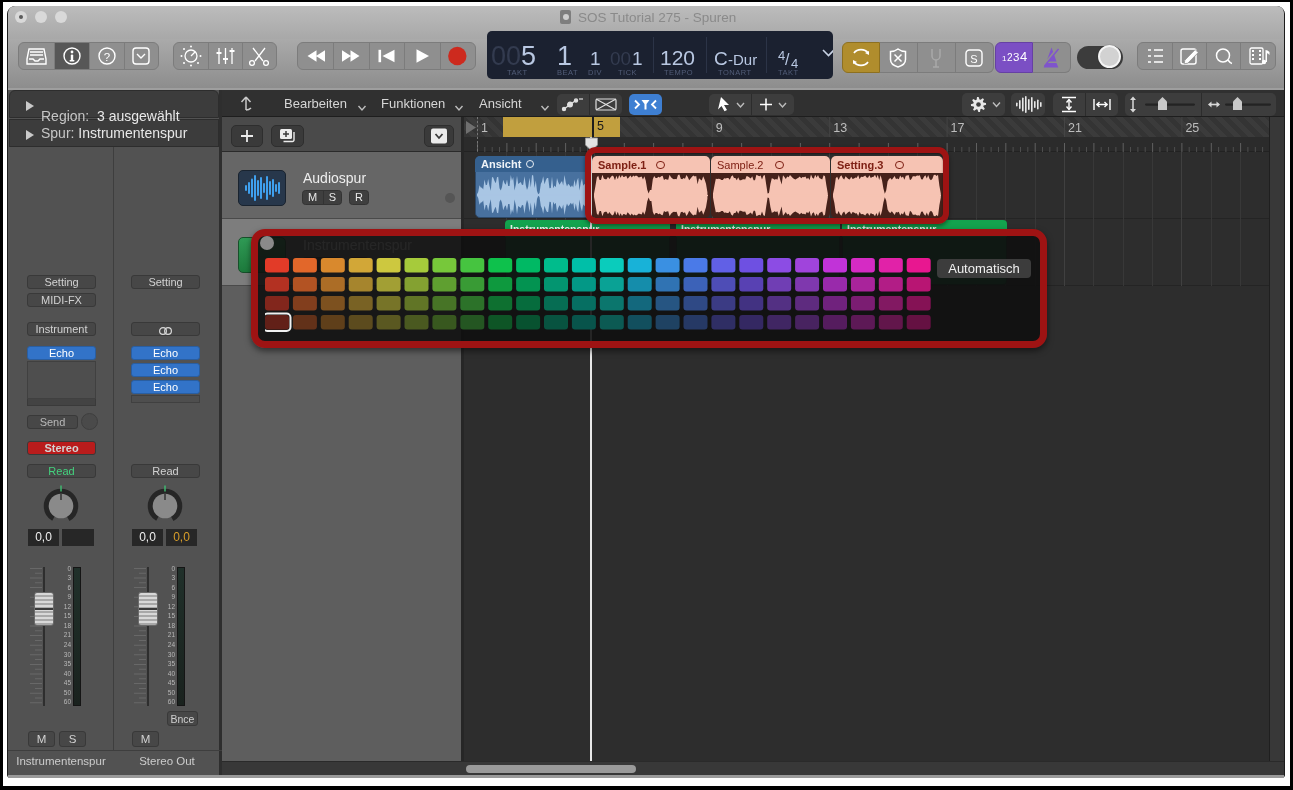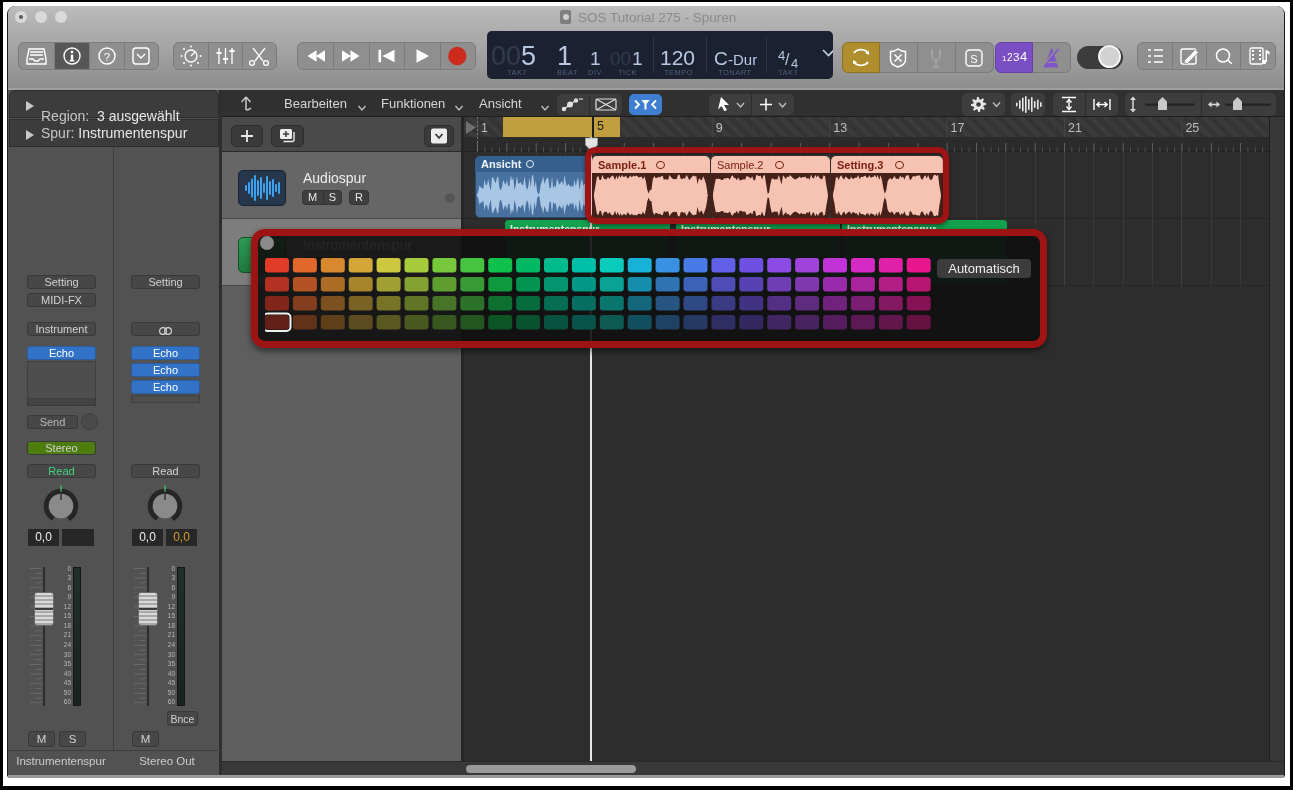--- a/index.html
+++ b/index.html
@@ -556,21 +556,21 @@
 <div class="abs" style="left:113px;top:147px;width:1px;height:603px;background:#3e3e3e;"></div>
 <div class="abs" style="left:8px;top:750px;width:214px;height:1px;background:#3e3e3e;"></div>
 <div class="abs" style="left:27px;top:275px;width:69px;height:14px;line-height:13px;background:#474747;border:1px solid #393939;border-radius:3px;color:#d2d2d2;font-size:11px;text-align:center;">Setting</div>
 <div class="abs" style="left:27px;top:293px;width:69px;height:14px;line-height:13px;background:#474747;border:1px solid #393939;border-radius:3px;color:#d2d2d2;font-size:11px;text-align:center;">MIDI-FX</div>
 <div class="abs" style="left:27px;top:322px;width:69px;height:14px;line-height:13px;background:#474747;border:1px solid #393939;border-radius:3px;color:#d2d2d2;font-size:11px;text-align:center;">Instrument</div>
 <div class="abs" style="left:27px;top:346px;width:69px;height:14px;line-height:13px;background:#474747;border:1px solid #393939;border-radius:3px;color:#d2d2d2;font-size:11px;text-align:center;background:#3273c8;border-color:#2a5ea0;color:#fff;">Echo</div>
 <div class="abs" style="left:27px;top:361px;width:69px;height:38px;background:#4e4e4e;border:1px solid #404040;"></div>
 <div class="abs" style="left:27px;top:399px;width:69px;height:7px;background:#434343;border:1px solid #3a3a3a;border-top:none;"></div>
 <div class="abs" style="left:27px;top:415px;width:51px;height:14px;line-height:13px;background:#474747;border:1px solid #393939;border-radius:3px;color:#d2d2d2;font-size:11px;text-align:center;color:#b8b8b8;">Send</div>
 <div class="abs" style="left:81px;top:413px;width:17px;height:17px;border-radius:50%;background:#4a4a4a;border:1px solid #3e3e3e;"></div>
-<div class="abs" style="left:27px;top:441px;width:69px;height:14px;line-height:13px;background:#4d7c0f;border:1px solid #393939;border-radius:3px;color:#d2d2d2;font-size:11px;text-align:center;">Stereo</div>
+<div class="abs" style="left:27px;top:441px;width:69px;height:14px;line-height:13px;background:#b91c1c;border:1px solid #393939;border-radius:3px;color:#d2d2d2;font-size:11px;text-align:center;font-weight:bold;">Stereo</div>
 <div class="abs" style="left:27px;top:464px;width:69px;height:14px;line-height:13px;background:#474747;border:1px solid #393939;border-radius:3px;color:#d2d2d2;font-size:11px;text-align:center;color:#44d27e;">Read</div>
 <div class="abs" style="left:131px;top:275px;width:69px;height:14px;line-height:13px;background:#474747;border:1px solid #393939;border-radius:3px;color:#d2d2d2;font-size:11px;text-align:center;">Setting</div>
 <div class="abs" style="left:131px;top:322px;width:69px;height:14px;background:#474747;border:1px solid #393939;border-radius:3px;"><svg width="67" height="12" viewBox="0 0 67 12">
         <g stroke="#d8d8d8" stroke-width="1.2" fill="none">
           <circle cx="31" cy="6" r="3.4"></circle>
           <circle cx="36" cy="6" r="3.4"></circle>
         </g>
       </svg></div>
 <div class="abs" style="left:131px;top:346px;width:69px;height:14px;line-height:13px;background:#474747;border:1px solid #393939;border-radius:3px;color:#d2d2d2;font-size:11px;text-align:center;background:#3273c8;border-color:#2a5ea0;color:#fff;">Echo</div>
 <div class="abs" style="left:131px;top:363px;width:69px;height:14px;line-height:13px;background:#474747;border:1px solid #393939;border-radius:3px;color:#d2d2d2;font-size:11px;text-align:center;background:#3273c8;border-color:#2a5ea0;color:#fff;">Echo</div>

